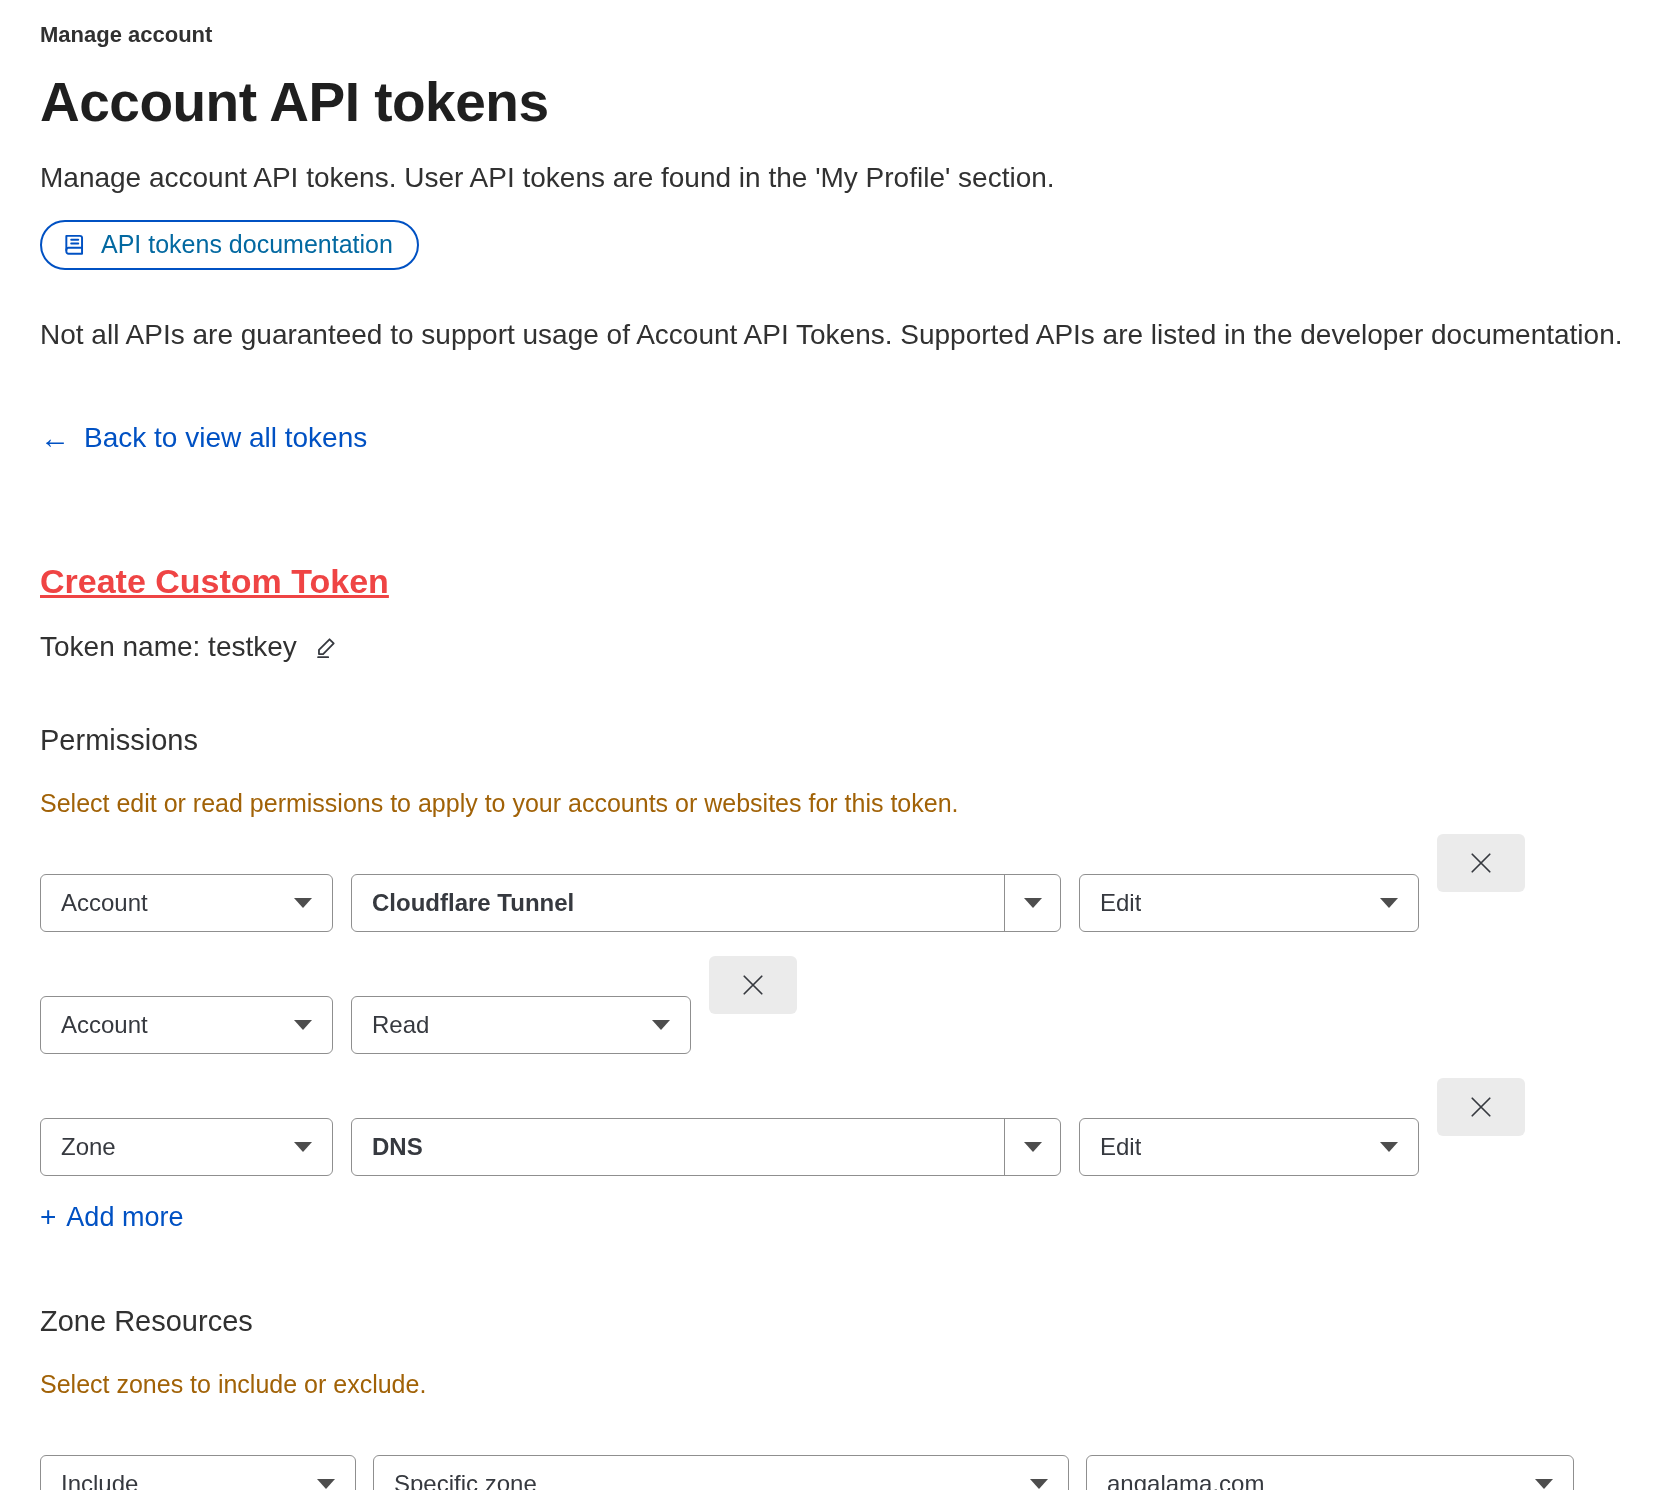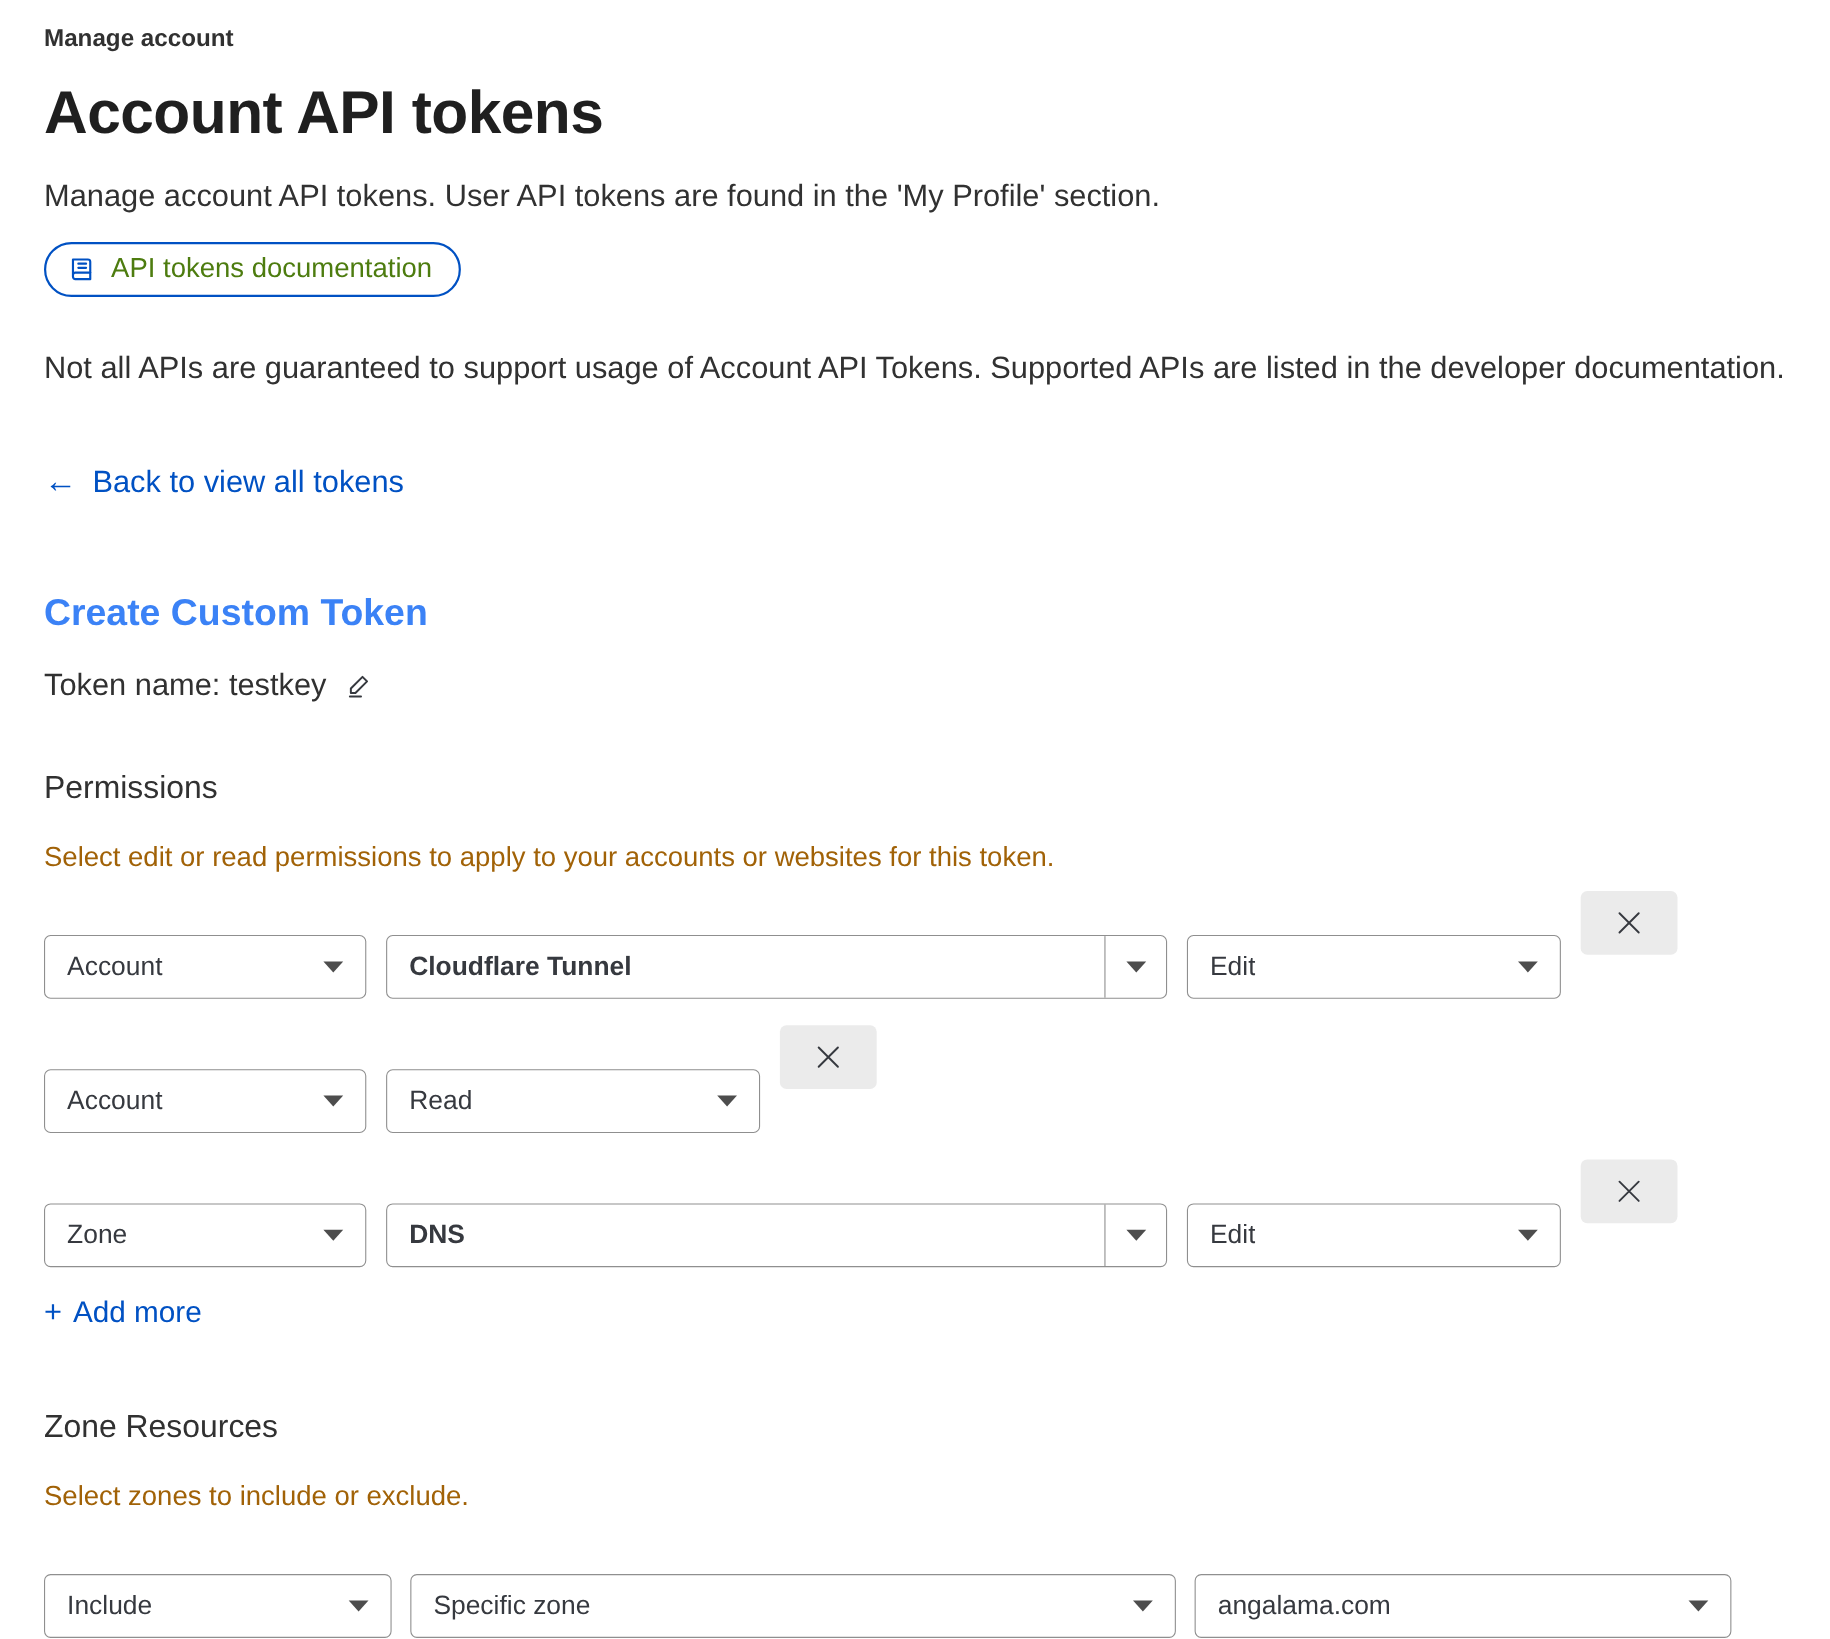--- a/index.html
+++ b/index.html
@@ -21,38 +21,38 @@
     font-size: 55px; font-weight: 700; color: #1f1f1f;
     letter-spacing: -0.5px; line-height: 1.05;
   }
   .page-subtitle {
     margin-top: 30px; font-size: 28px; color: #313131;
   }
   .docs-btn {
     margin-top: 26px;
     display: inline-flex; align-items: center; gap: 13px;
     border: 2px solid #0051c3; border-radius: 26px;
-    background: #ffffff; color: #4d7c0f;
+    background: #ffffff; color: #0369a1;
     font-size: 25px; font-family: inherit;
     padding: 8px 24px 9px 20px; cursor: pointer;
   }
   .notice {
     margin-top: 42px; font-size: 28px; color: #313131;
     line-height: 46px; width: 1624px;
   }
   .back-link {
     margin-top: 64px;
     display: inline-flex; align-items: center; gap: 14px;
     color: #0051c3; font-size: 28px; text-decoration: none; cursor: pointer;
   }
   .back-arrow { font-size: 30px; line-height: 1; }
   .back-label { border-bottom: 0; }
   .create-title {
-    margin: 84px 0 0 0;
-    font-size: 34px; font-weight: 700; color: #3b82f6;
+    margin: 108px 0 0 0;
+    font-size: 34px; font-weight: 700; color: #ef4444; text-decoration: underline;
   }
   .token-name {
     margin-top: 30px; font-size: 28px; color: #313131;
     display: flex; align-items: center; gap: 16px;
   }
   .pencil-btn {
     background: none; border: none; padding: 0; cursor: pointer;
     display: inline-flex; align-items: center;
   }
   .section-title {

